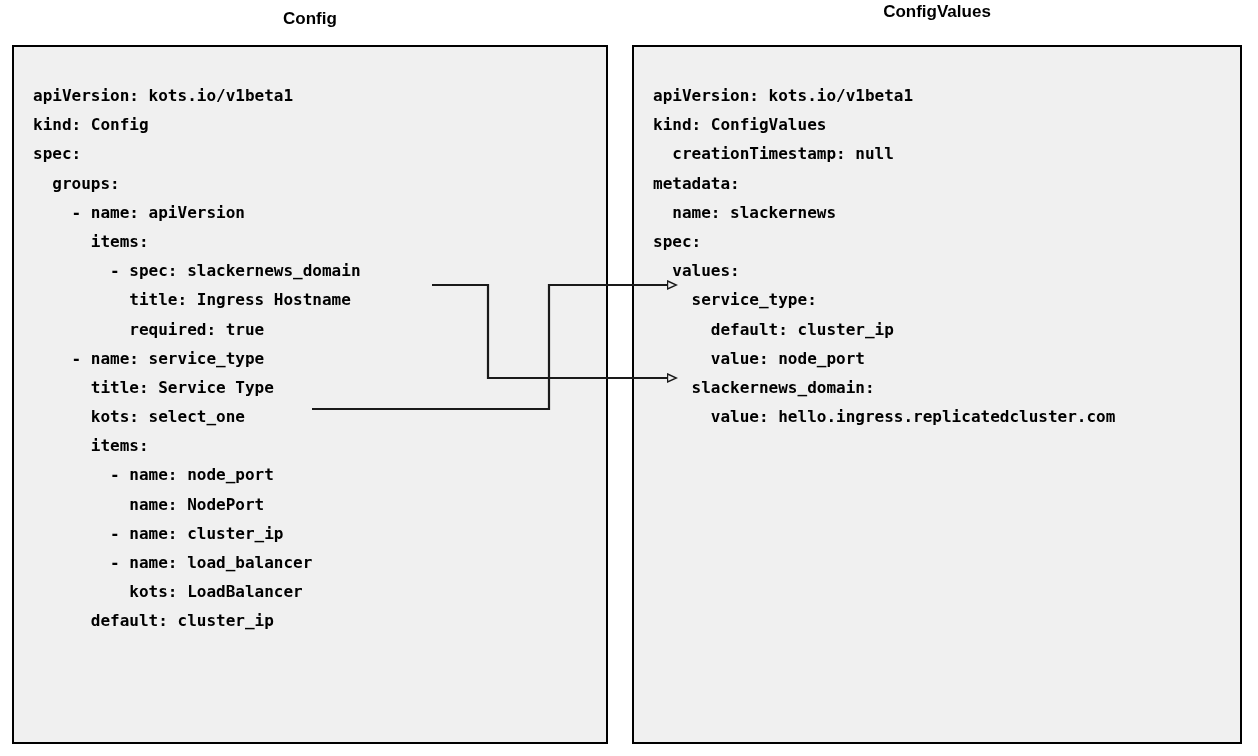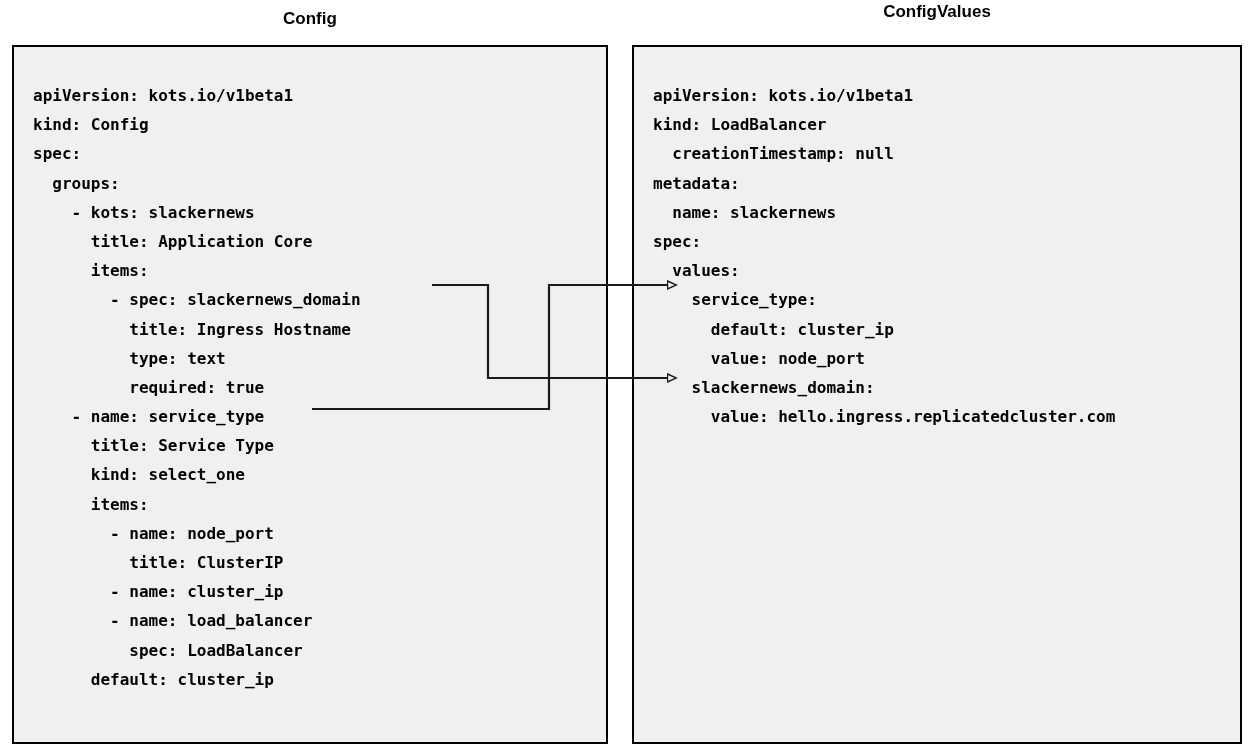--- a/index.html
+++ b/index.html
@@ -79,44 +79,42 @@
   <div class="panel-title" id="title-config">Config</div>
 
   <div class="panel-title" id="title-values">ConfigValues</div>
 
   <div class="panel" id="panel-config">
     <div class="yaml" id="yaml-config">
         <span class="yaml-line">apiVersion: kots.io/v1beta1</span>
         <span class="yaml-line">kind: Config</span>
         <span class="yaml-line">spec:</span>
         <span class="yaml-line">  groups:</span>
-        <span class="yaml-line">    - kots: slackernews</span>
-        <span class="yaml-line">      title: Application Core</span>
+        <span class="yaml-line">    - name: apiVersion</span>
         <span class="yaml-line">      items:</span>
         <span class="yaml-line">        - spec: slackernews_domain</span>
         <span class="yaml-line">          title: Ingress Hostname</span>
-        <span class="yaml-line">          type: text</span>
         <span class="yaml-line">          required: true</span>
         <span class="yaml-line">    - name: service_type</span>
         <span class="yaml-line">      title: Service Type</span>
-        <span class="yaml-line">      kind: select_one</span>
+        <span class="yaml-line">      kots: select_one</span>
         <span class="yaml-line">      items:</span>
         <span class="yaml-line">        - name: node_port</span>
-        <span class="yaml-line">          title: ClusterIP</span>
+        <span class="yaml-line">          name: NodePort</span>
         <span class="yaml-line">        - name: cluster_ip</span>
         <span class="yaml-line">        - name: load_balancer</span>
-        <span class="yaml-line">          spec: LoadBalancer</span>
+        <span class="yaml-line">          kots: LoadBalancer</span>
         <span class="yaml-line">      default: cluster_ip</span>
       </div>
   </div>
 
   <div class="panel" id="panel-values">
     <div class="yaml" id="yaml-values">
         <span class="yaml-line">apiVersion: kots.io/v1beta1</span>
-        <span class="yaml-line">kind: LoadBalancer</span>
+        <span class="yaml-line">kind: ConfigValues</span>
         <span class="yaml-line">  creationTimestamp: null</span>
         <span class="yaml-line">metadata:</span>
         <span class="yaml-line">  name: slackernews</span>
         <span class="yaml-line">spec:</span>
         <span class="yaml-line">  values:</span>
         <span class="yaml-line">    service_type:</span>
         <span class="yaml-line">      default: cluster_ip</span>
         <span class="yaml-line">      value: node_port</span>
         <span class="yaml-line">    slackernews_domain:</span>
         <span class="yaml-line">      value: hello.ingress.replicatedcluster.com</span>

